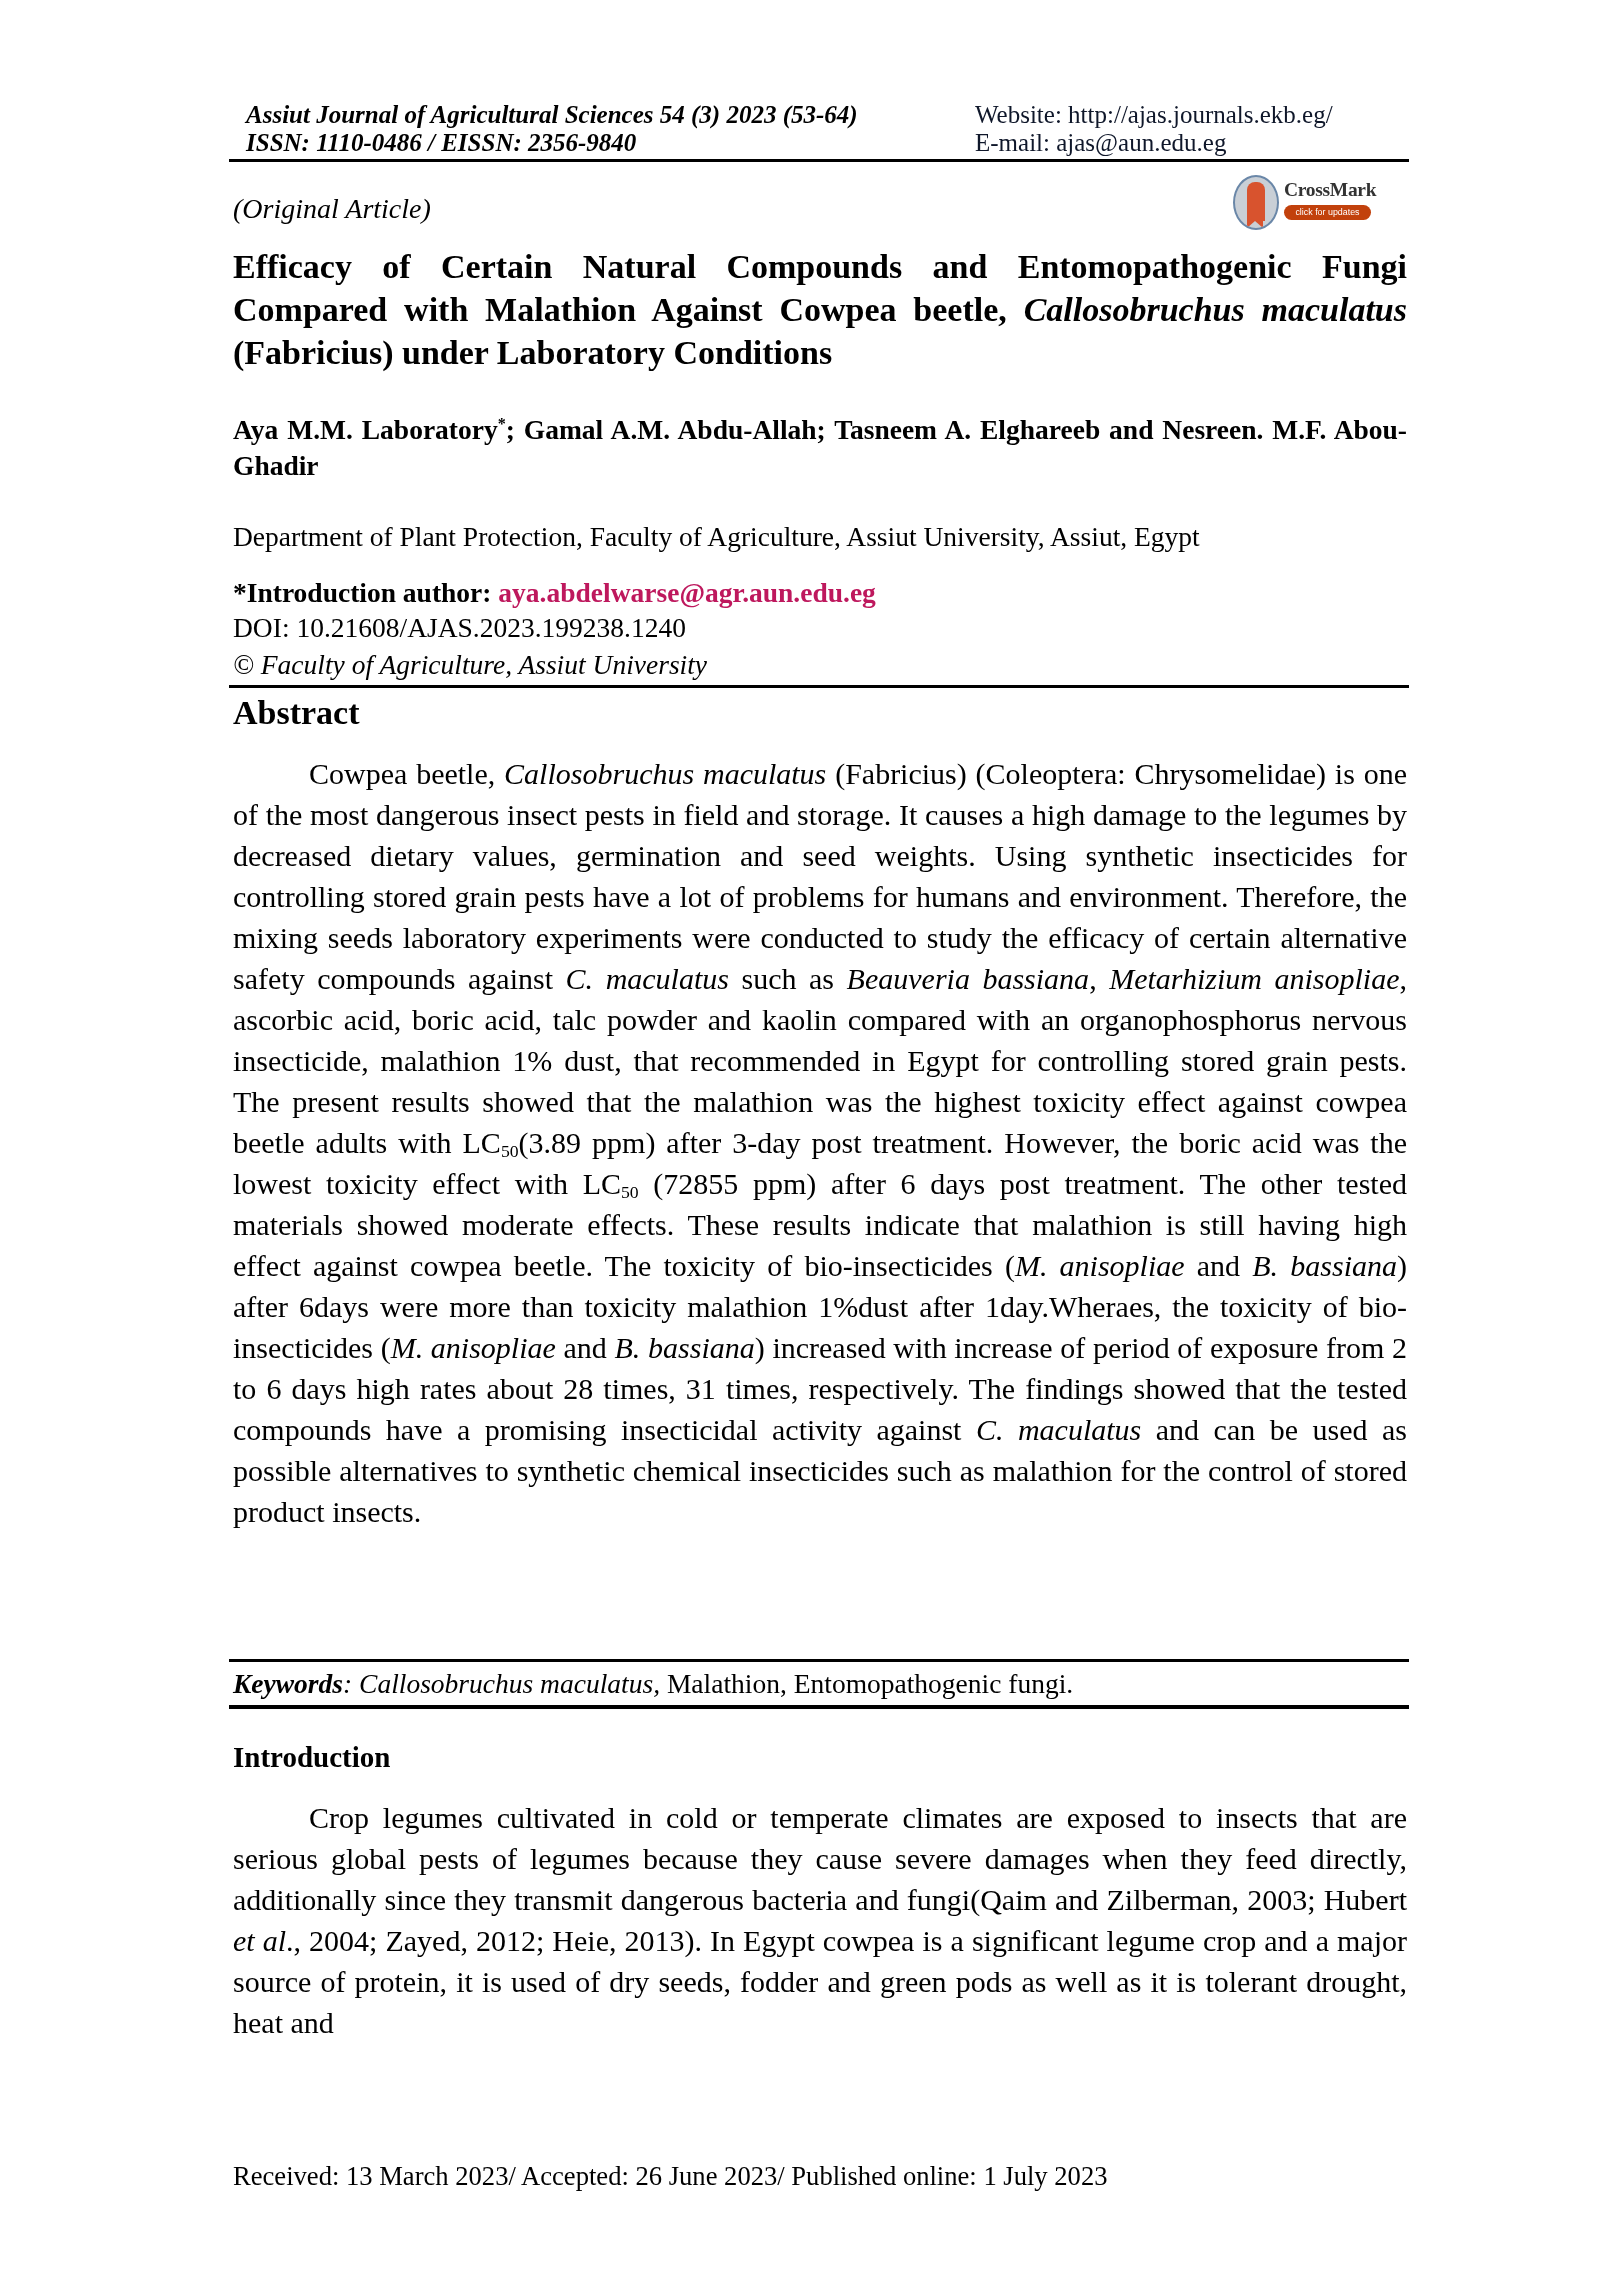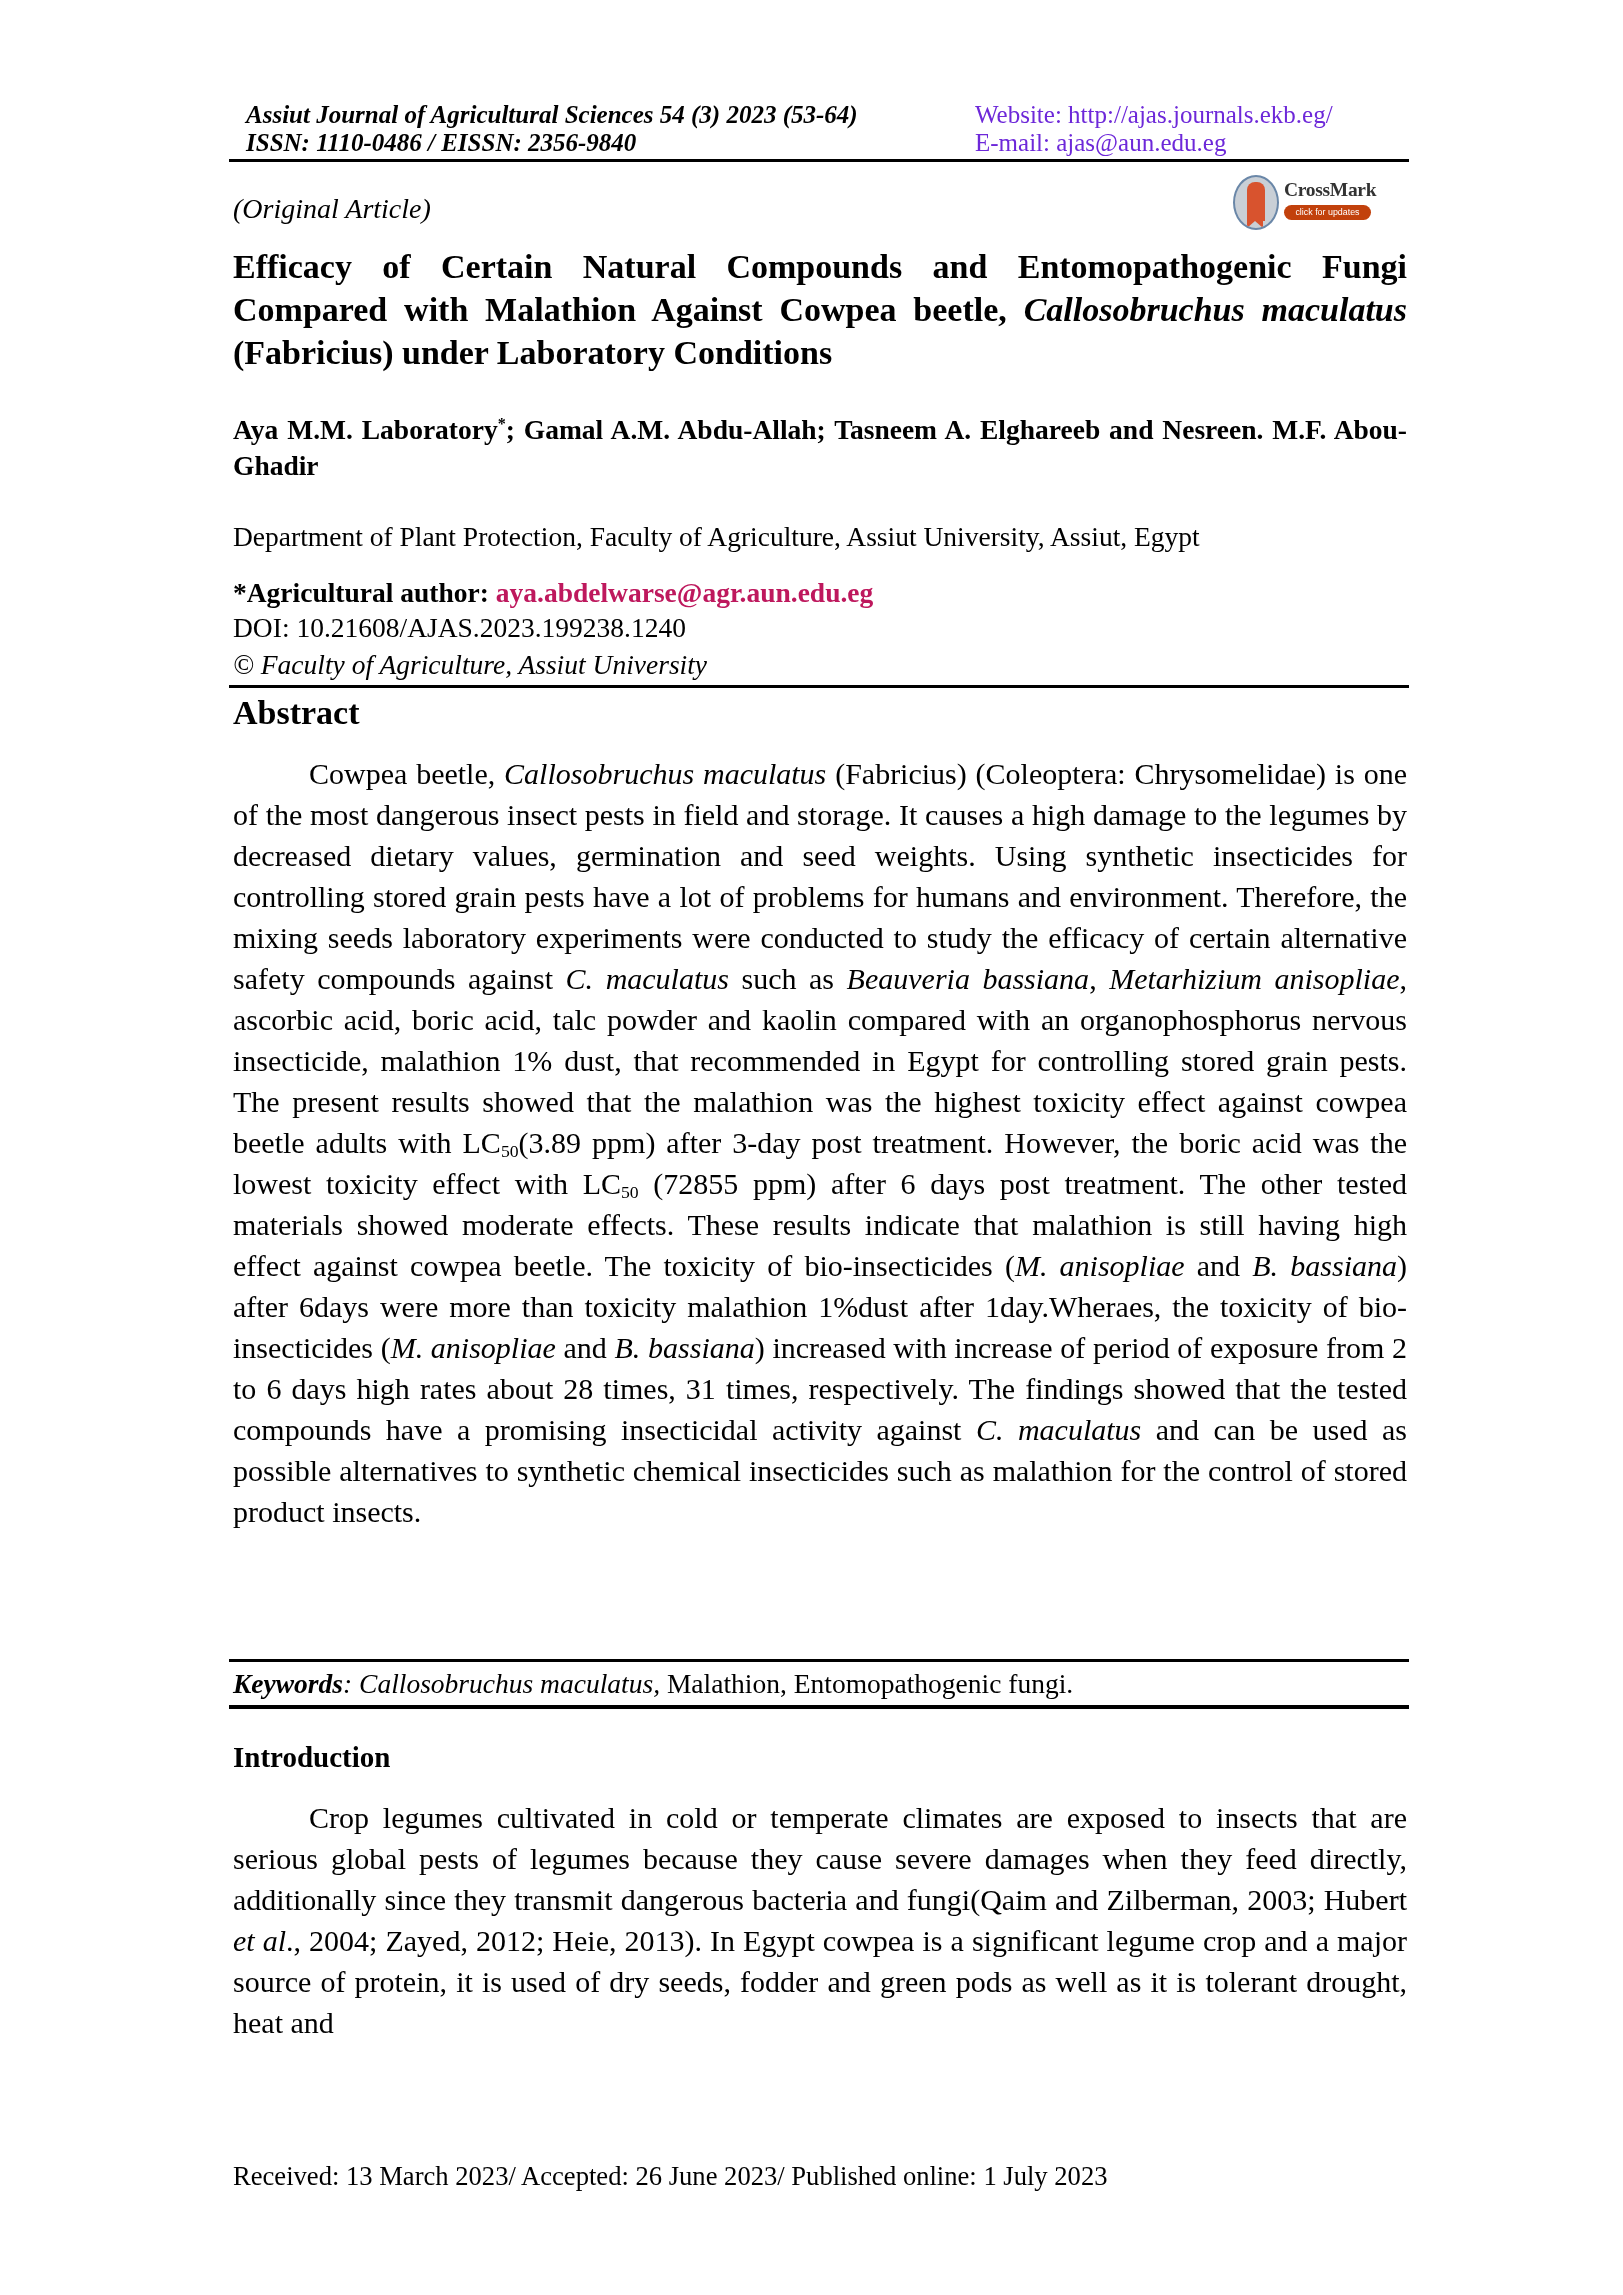--- a/index.html
+++ b/index.html
@@ -4,21 +4,21 @@
 <style>
   html, body { margin: 0; padding: 0; background: #ffffff; }
   body { width: 1623px; height: 2295px; position: relative; overflow: hidden;
          font-family: "Liberation Serif", "DejaVu Serif", serif; color: #000; }
   .page { position: absolute; left: 0; top: 0; width: 1623px; height: 2295px; }
 
   
   .hdr-left { position: absolute; left: 246px; top: 101px; font-size: 25px; line-height: 27.5px;
               font-weight: bold; font-style: italic; }
   .hdr-right { position: absolute; left: 975px; top: 101px; font-size: 25px; line-height: 27.5px;
-               color: #6d28d9; }
+               color: #0f172a; }
   .hdr-rule { position: absolute; left: 229px; top: 159px; width: 1180px; height: 2.7px; background: #000; }
 
   .orig { position: absolute; left: 233px; top: 193px; font-size: 28px; font-style: italic; line-height: 32px; }
 
   
   .crossmark { position: absolute; left: 1233px; top: 175px; width: 151px; height: 58px; }
   .cm-circle { position: absolute; left: 0; top: 0; width: 46px; height: 55px; border-radius: 50%;
                background: #c9cfd6; border: 2.7px solid #6a87a8; box-sizing: border-box; overflow: hidden; }
   .cm-ribbon { position: absolute; left: 12.4px; top: 5.3px; width: 17.7px; height: 39px; background: #d8532e;
                border-radius: 8px 8px 0 0; }
@@ -96,21 +96,21 @@
     <div class="cm-text">CrossMark</div>
     <div class="cm-pill">click for updates</div>
   </div>
 
   <div class="title"><span>Efficacy of Certain Natural Compounds and Entomopathogenic Fungi Compared with Malathion Against Cowpea beetle, </span><i>Callosobruchus maculatus</i><span> (Fabricius) under Laboratory Conditions</span></div>
 
   <div class="authors"><span>Aya M.M. Laboratory</span><sup>*</sup><span>; Gamal A.M. Abdu-Allah; Tasneem A. Elghareeb and Nesreen. M.F. Abou-Ghadir</span></div>
 
   <div class="affil">Department of Plant Protection, Faculty of Agriculture, Assiut University, Assiut, Egypt</div>
 
-  <div class="corr"><b>*Agricultural author: </b><span class="email">aya.abdelwarse@agr.aun.edu.eg</span></div>
+  <div class="corr"><b>*Introduction author: </b><span class="email">aya.abdelwarse@agr.aun.edu.eg</span></div>
   <div class="doi">DOI: 10.21608/AJAS.2023.199238.1240</div>
   <div class="copy">© Faculty of Agriculture, Assiut University</div>
 
   <div class="rule-abs"></div>
   <div class="h-abs">Abstract</div>
 
   <div class="abstract">
       <p id="abs-p"><span>Cowpea beetle, </span><i>Callosobruchus maculatus</i><span> (Fabricius) (Coleoptera: Chrysomelidae) is one of the most dangerous insect pests in field and storage. It causes a high damage to the legumes by decreased dietary values, germination and seed weights. Using synthetic insecticides for controlling stored grain pests have a lot of problems for humans and environment. Therefore, the mixing seeds laboratory experiments were conducted to study the efficacy of certain alternative safety compounds against </span><i>C. maculatus</i><span> such as </span><i>Beauveria bassiana</i><span>, </span><i>Metarhizium anisopliae</i><span>, ascorbic acid, boric acid, talc powder and kaolin compared with an organophosphorus nervous insecticide, malathion 1% dust, that recommended in Egypt for controlling stored grain pests. The present results showed that the malathion was the highest toxicity effect against cowpea beetle adults with LC</span><sub>50</sub><span>(3.89 ppm) after 3-day post treatment. However, the boric acid was the lowest toxicity effect with LC</span><sub>50</sub><span> (72855 ppm) after 6 days post treatment. The other tested materials showed moderate effects. These results indicate that malathion is still having high effect against cowpea beetle. The toxicity of bio-insecticides (</span><i>M. anisopliae</i><span> and </span><i>B. bassiana</i><span>) after 6days were more than toxicity malathion 1%dust after 1day.Wheraes, the toxicity of bio-insecticides (</span><i>M. anisopliae</i><span> and </span><i>B. bassiana</i><span>) increased with increase of period of exposure from 2 to 6 days high rates about 28 times, 31 times, respectively. The findings showed that the tested compounds have a promising insecticidal activity against </span><i>C. maculatus</i><span> and can be used as possible alternatives to synthetic chemical insecticides such as malathion for the control of stored product insects.</span></p>
     </div>
 

